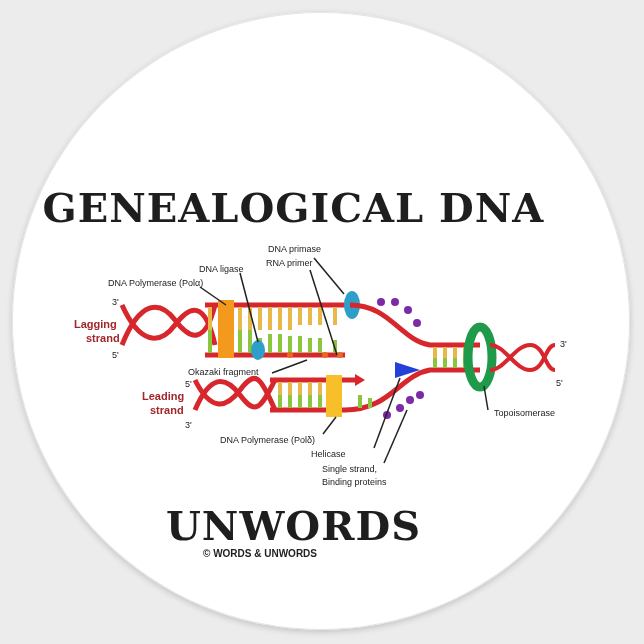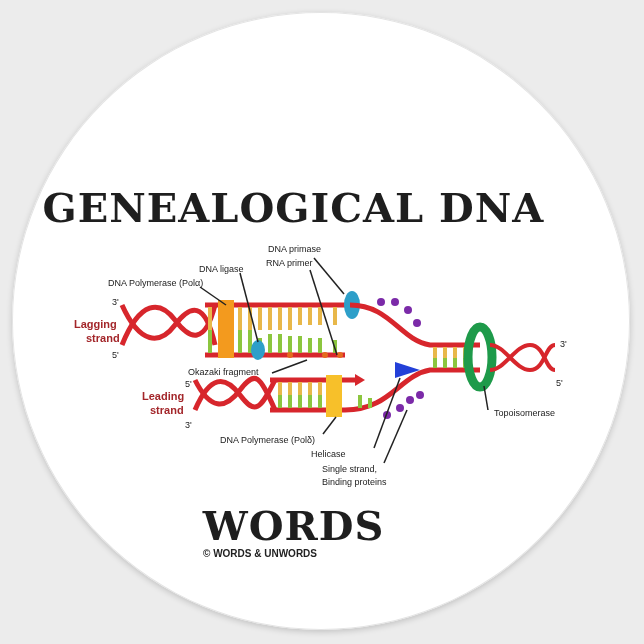--- a/index.html
+++ b/index.html
@@ -144,14 +144,14 @@
   <text class="lbl" x="185" y="428">3'</text>
   <text class="lbl" x="560" y="347">3'</text>
   <text class="lbl" x="556" y="386">5'</text>
 
   <text class="strand" x="74" y="328">Lagging</text>
   <text class="strand" x="86" y="342">strand</text>
   <text class="strand" x="142" y="400">Leading</text>
   <text class="strand" x="150" y="414">strand</text>
 </svg>
 
-<div class="title t2">WORDS</div>
+<div class="title t2">UNWORDS</div>
 <div class="copy">© WORDS &amp; UNWORDS</div>
 
 </body></html>

